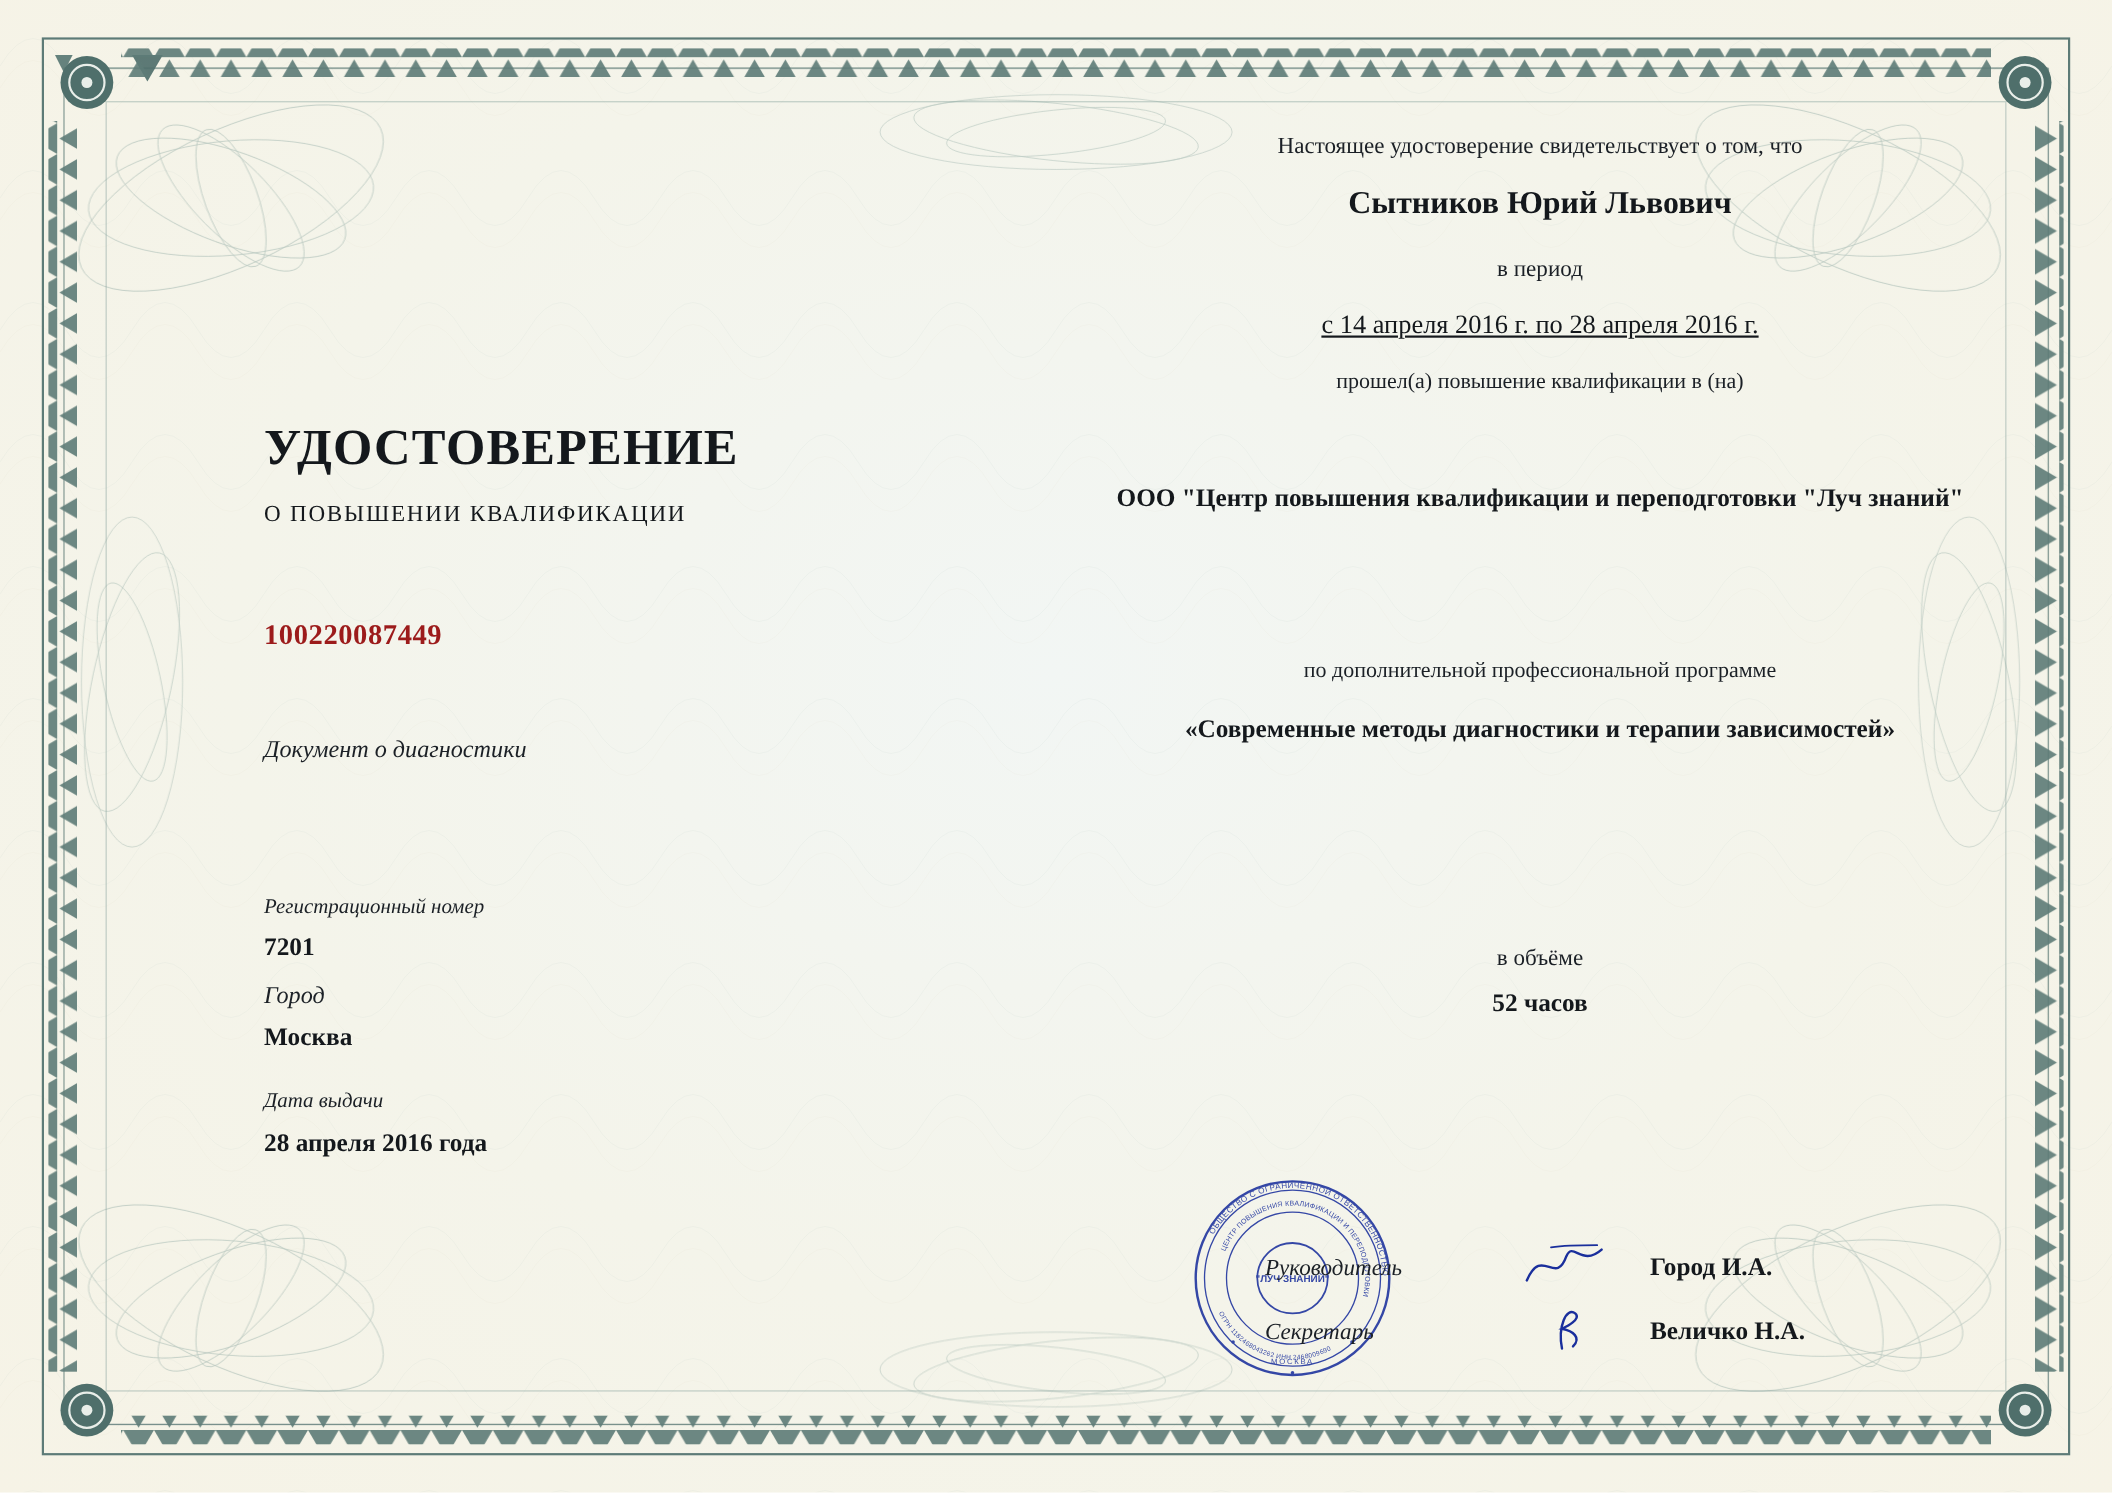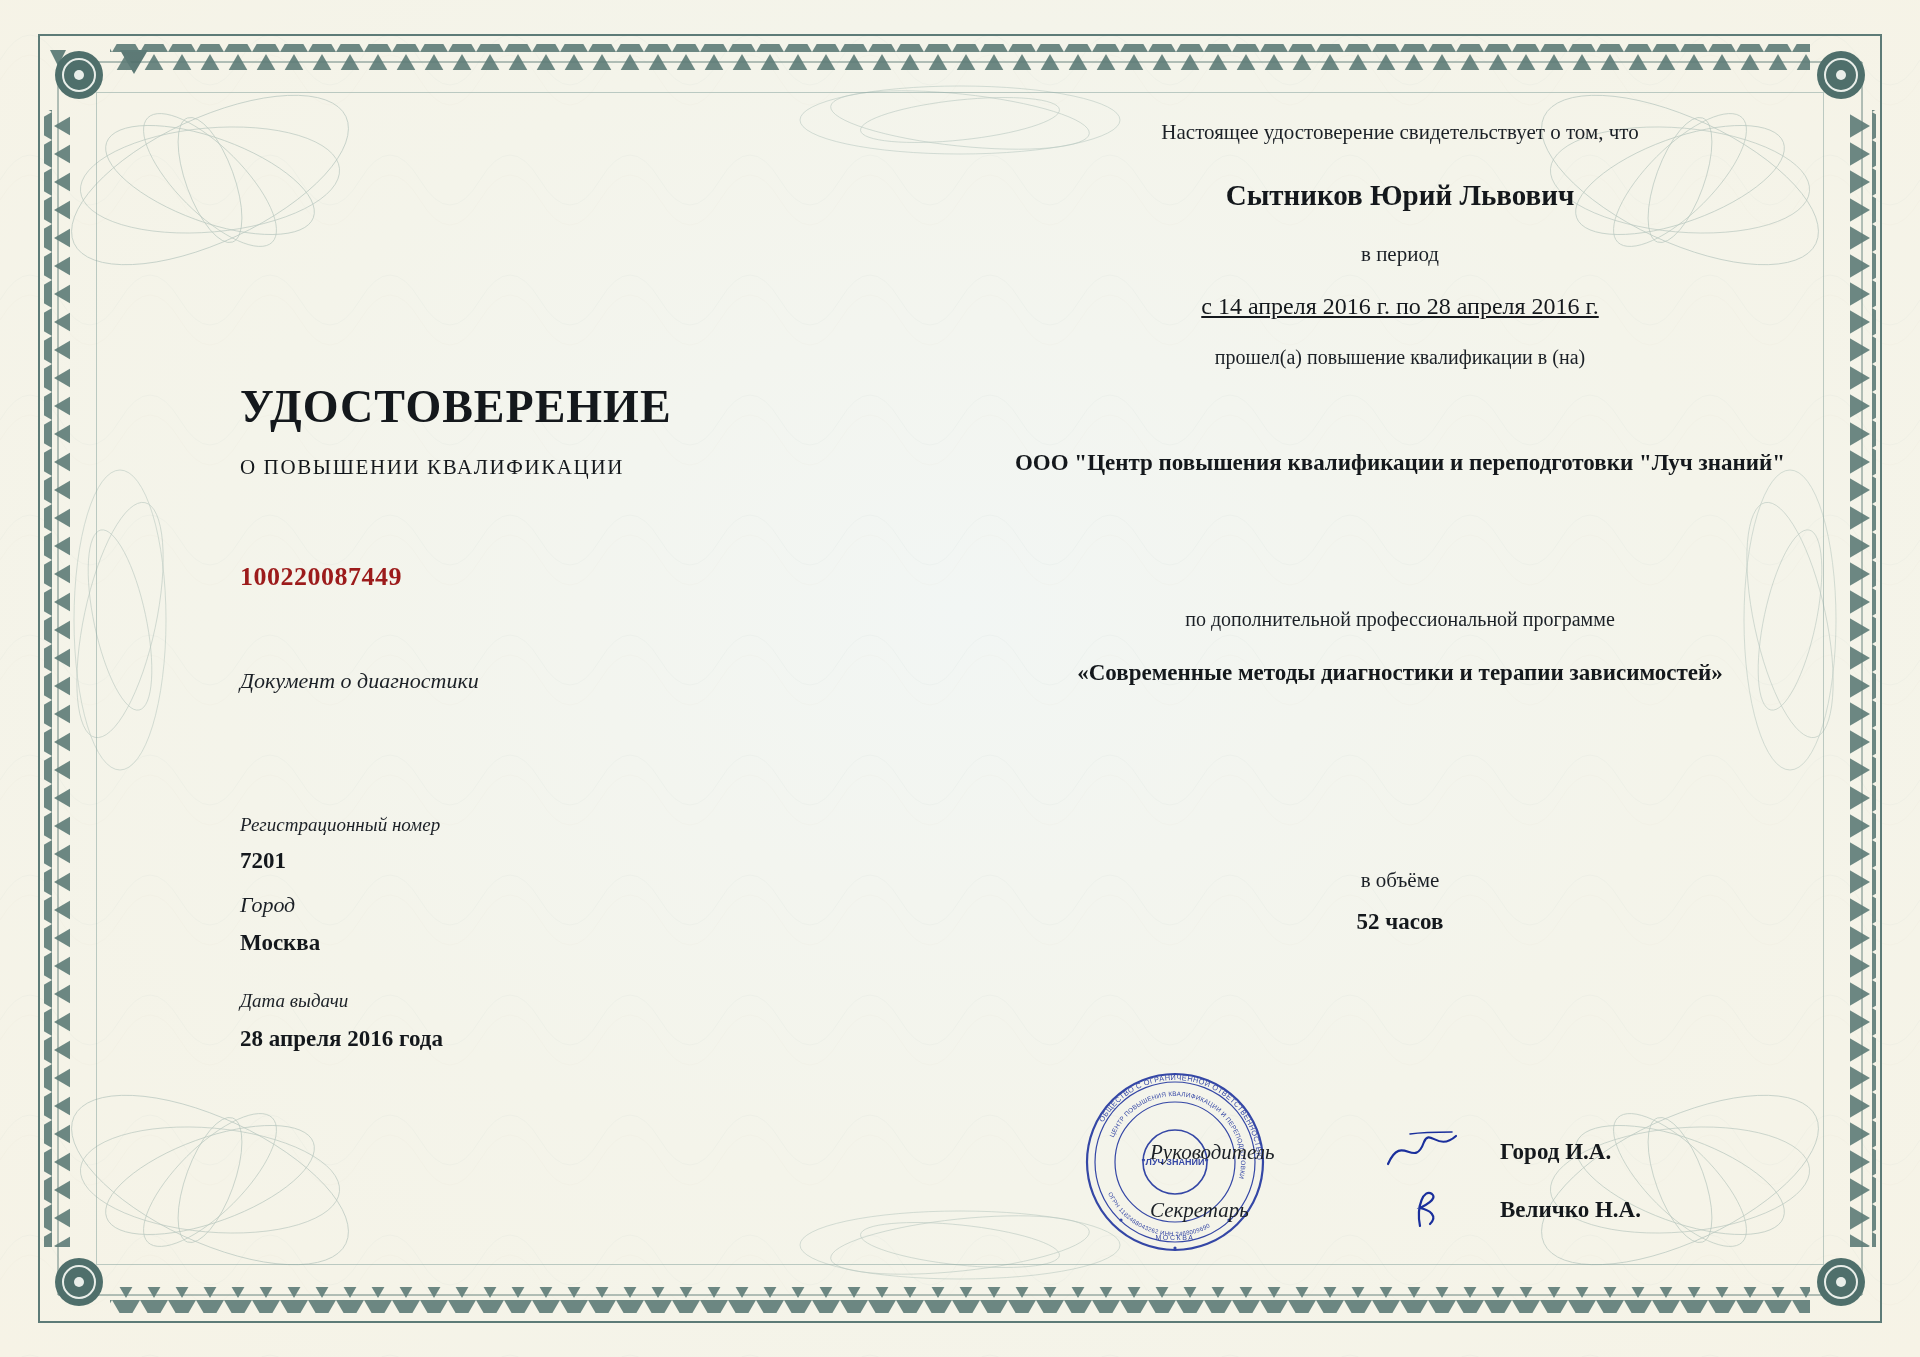--- a/index.html
+++ b/index.html
@@ -146,21 +146,21 @@
   .date-value {
     font-size: 23px;
     font-weight: bold;
     color: #14181c;
     margin: 0;
   }
 
   .intro {
     font-size: 21px;
     color: #1b2026;
-    margin: 0 0 34px 0;
+    margin: 0 0 24px 0;
   }
   .fio {
     font-size: 29px;
     font-weight: bold;
     color: #14181c;
     margin: 0 0 30px 0;
   }
   .period-label {
     font-size: 21px;
     color: #1b2026;

